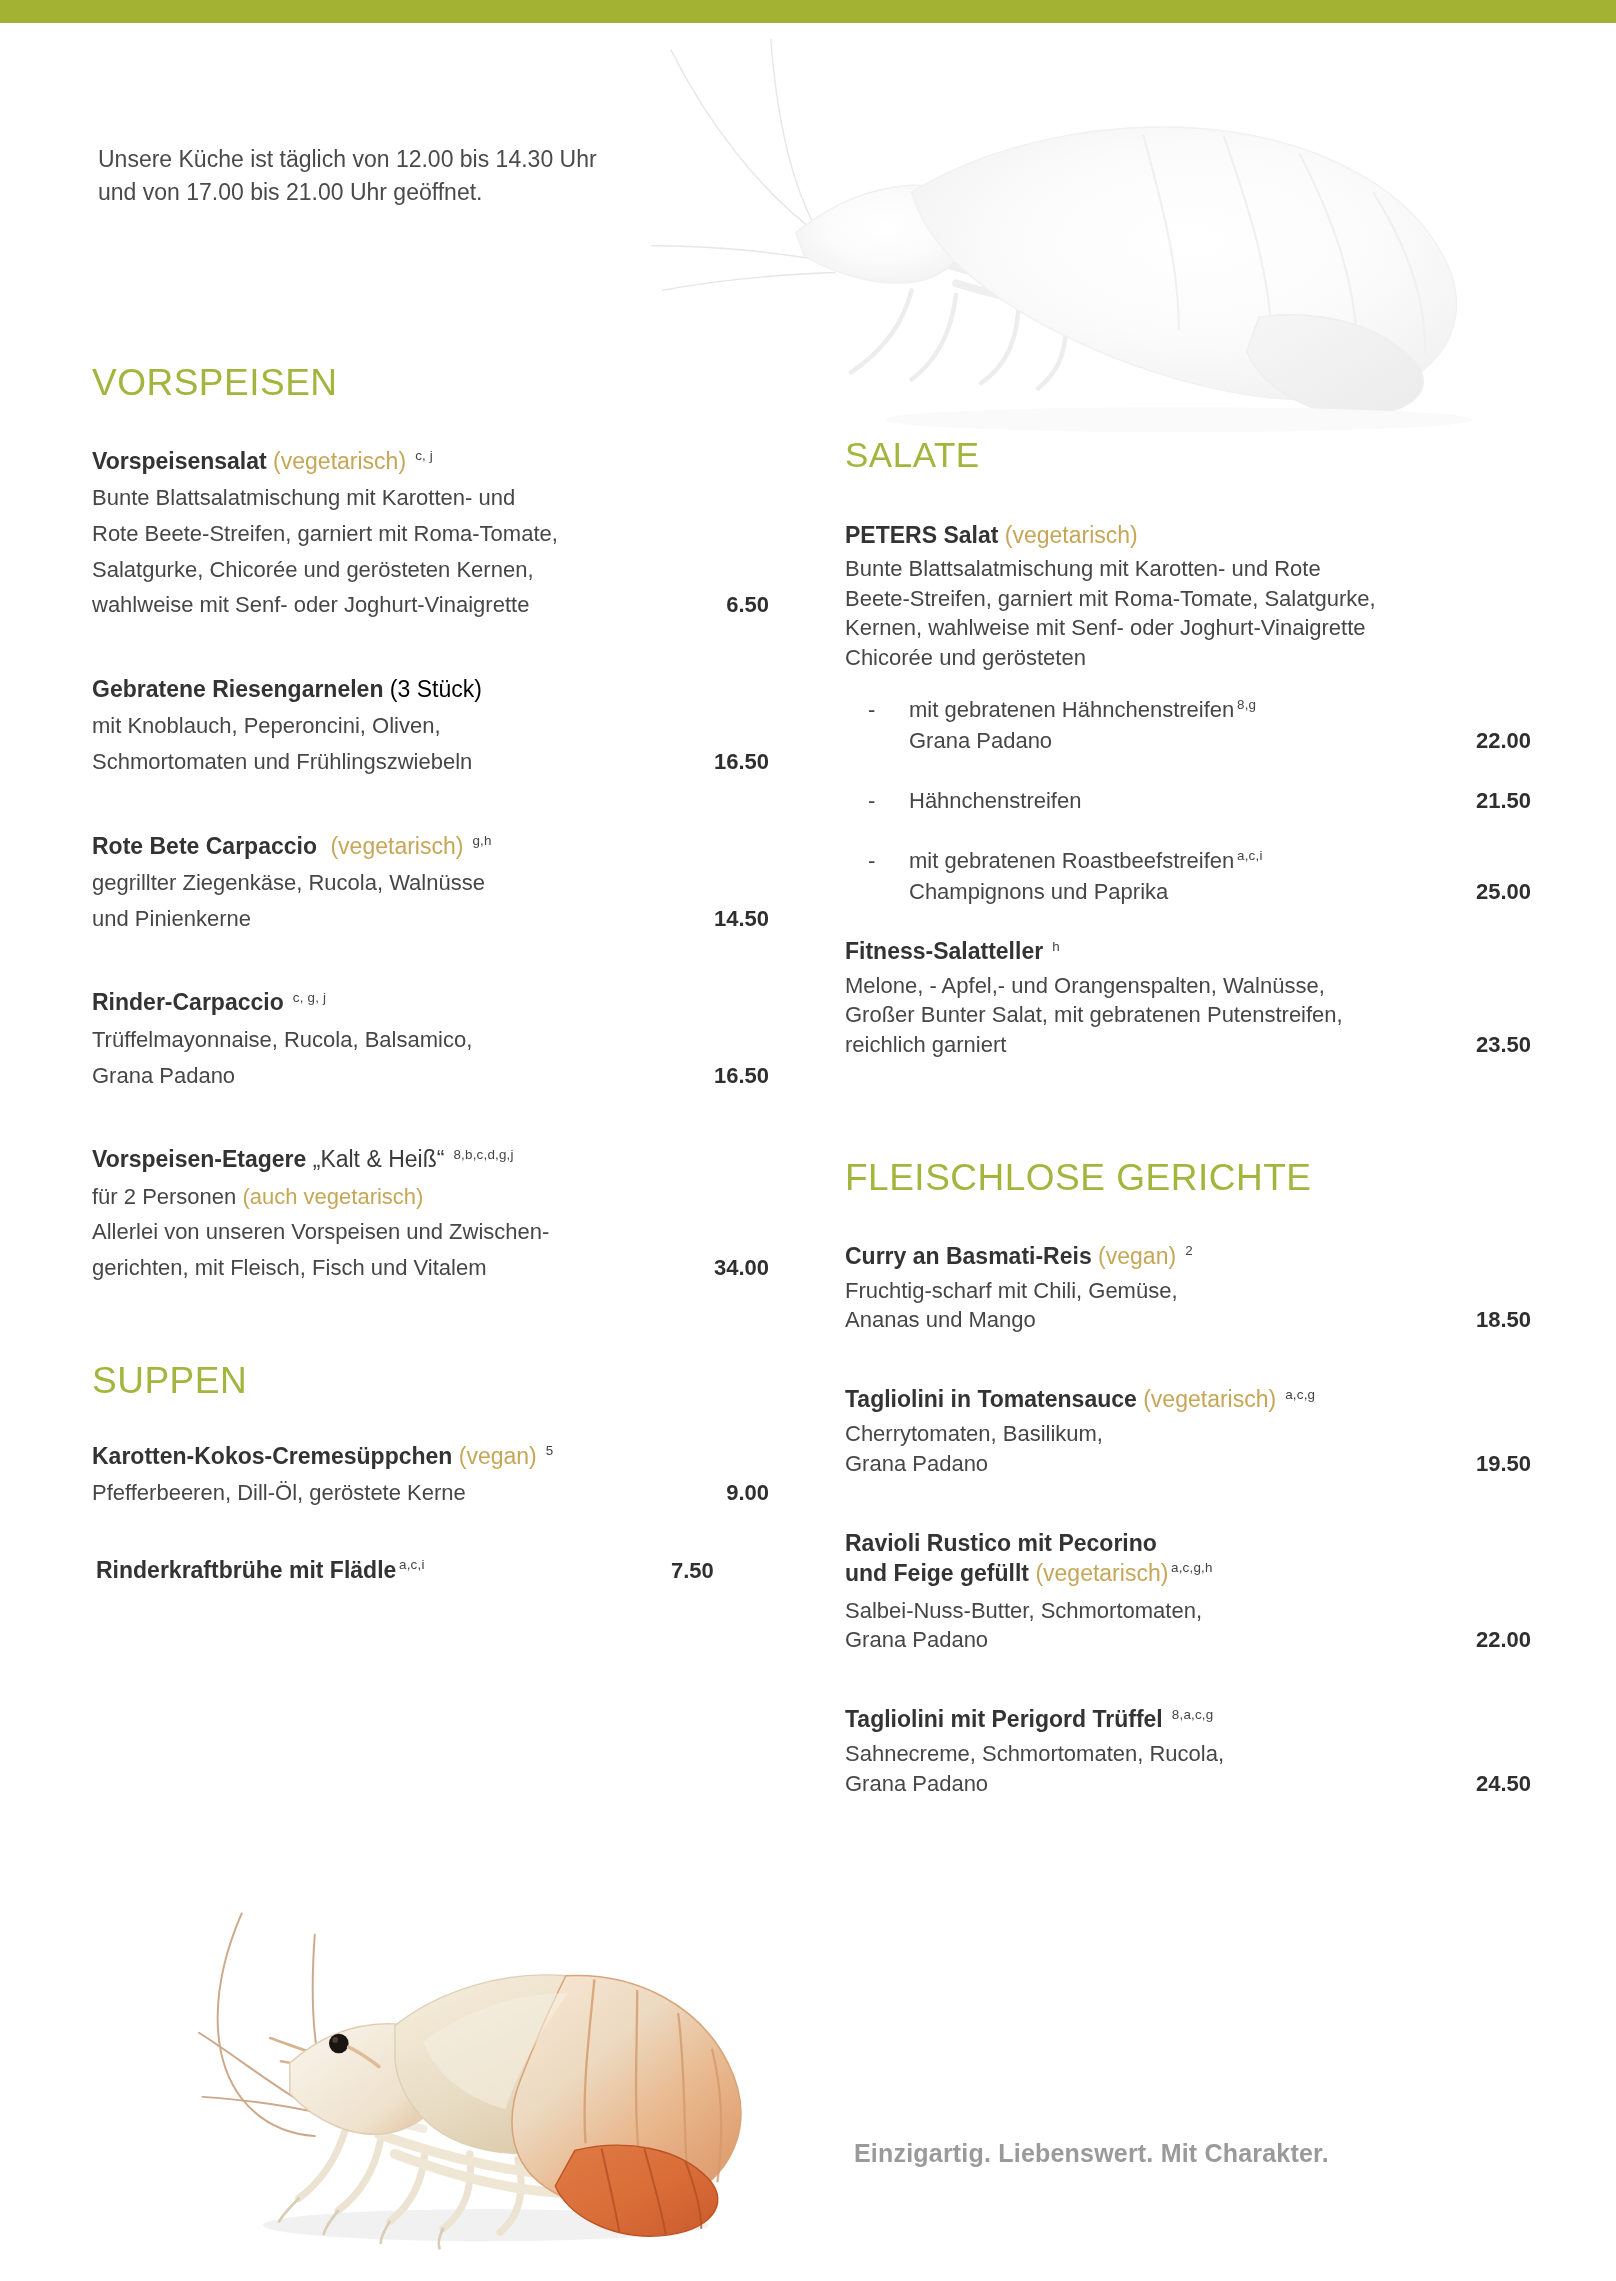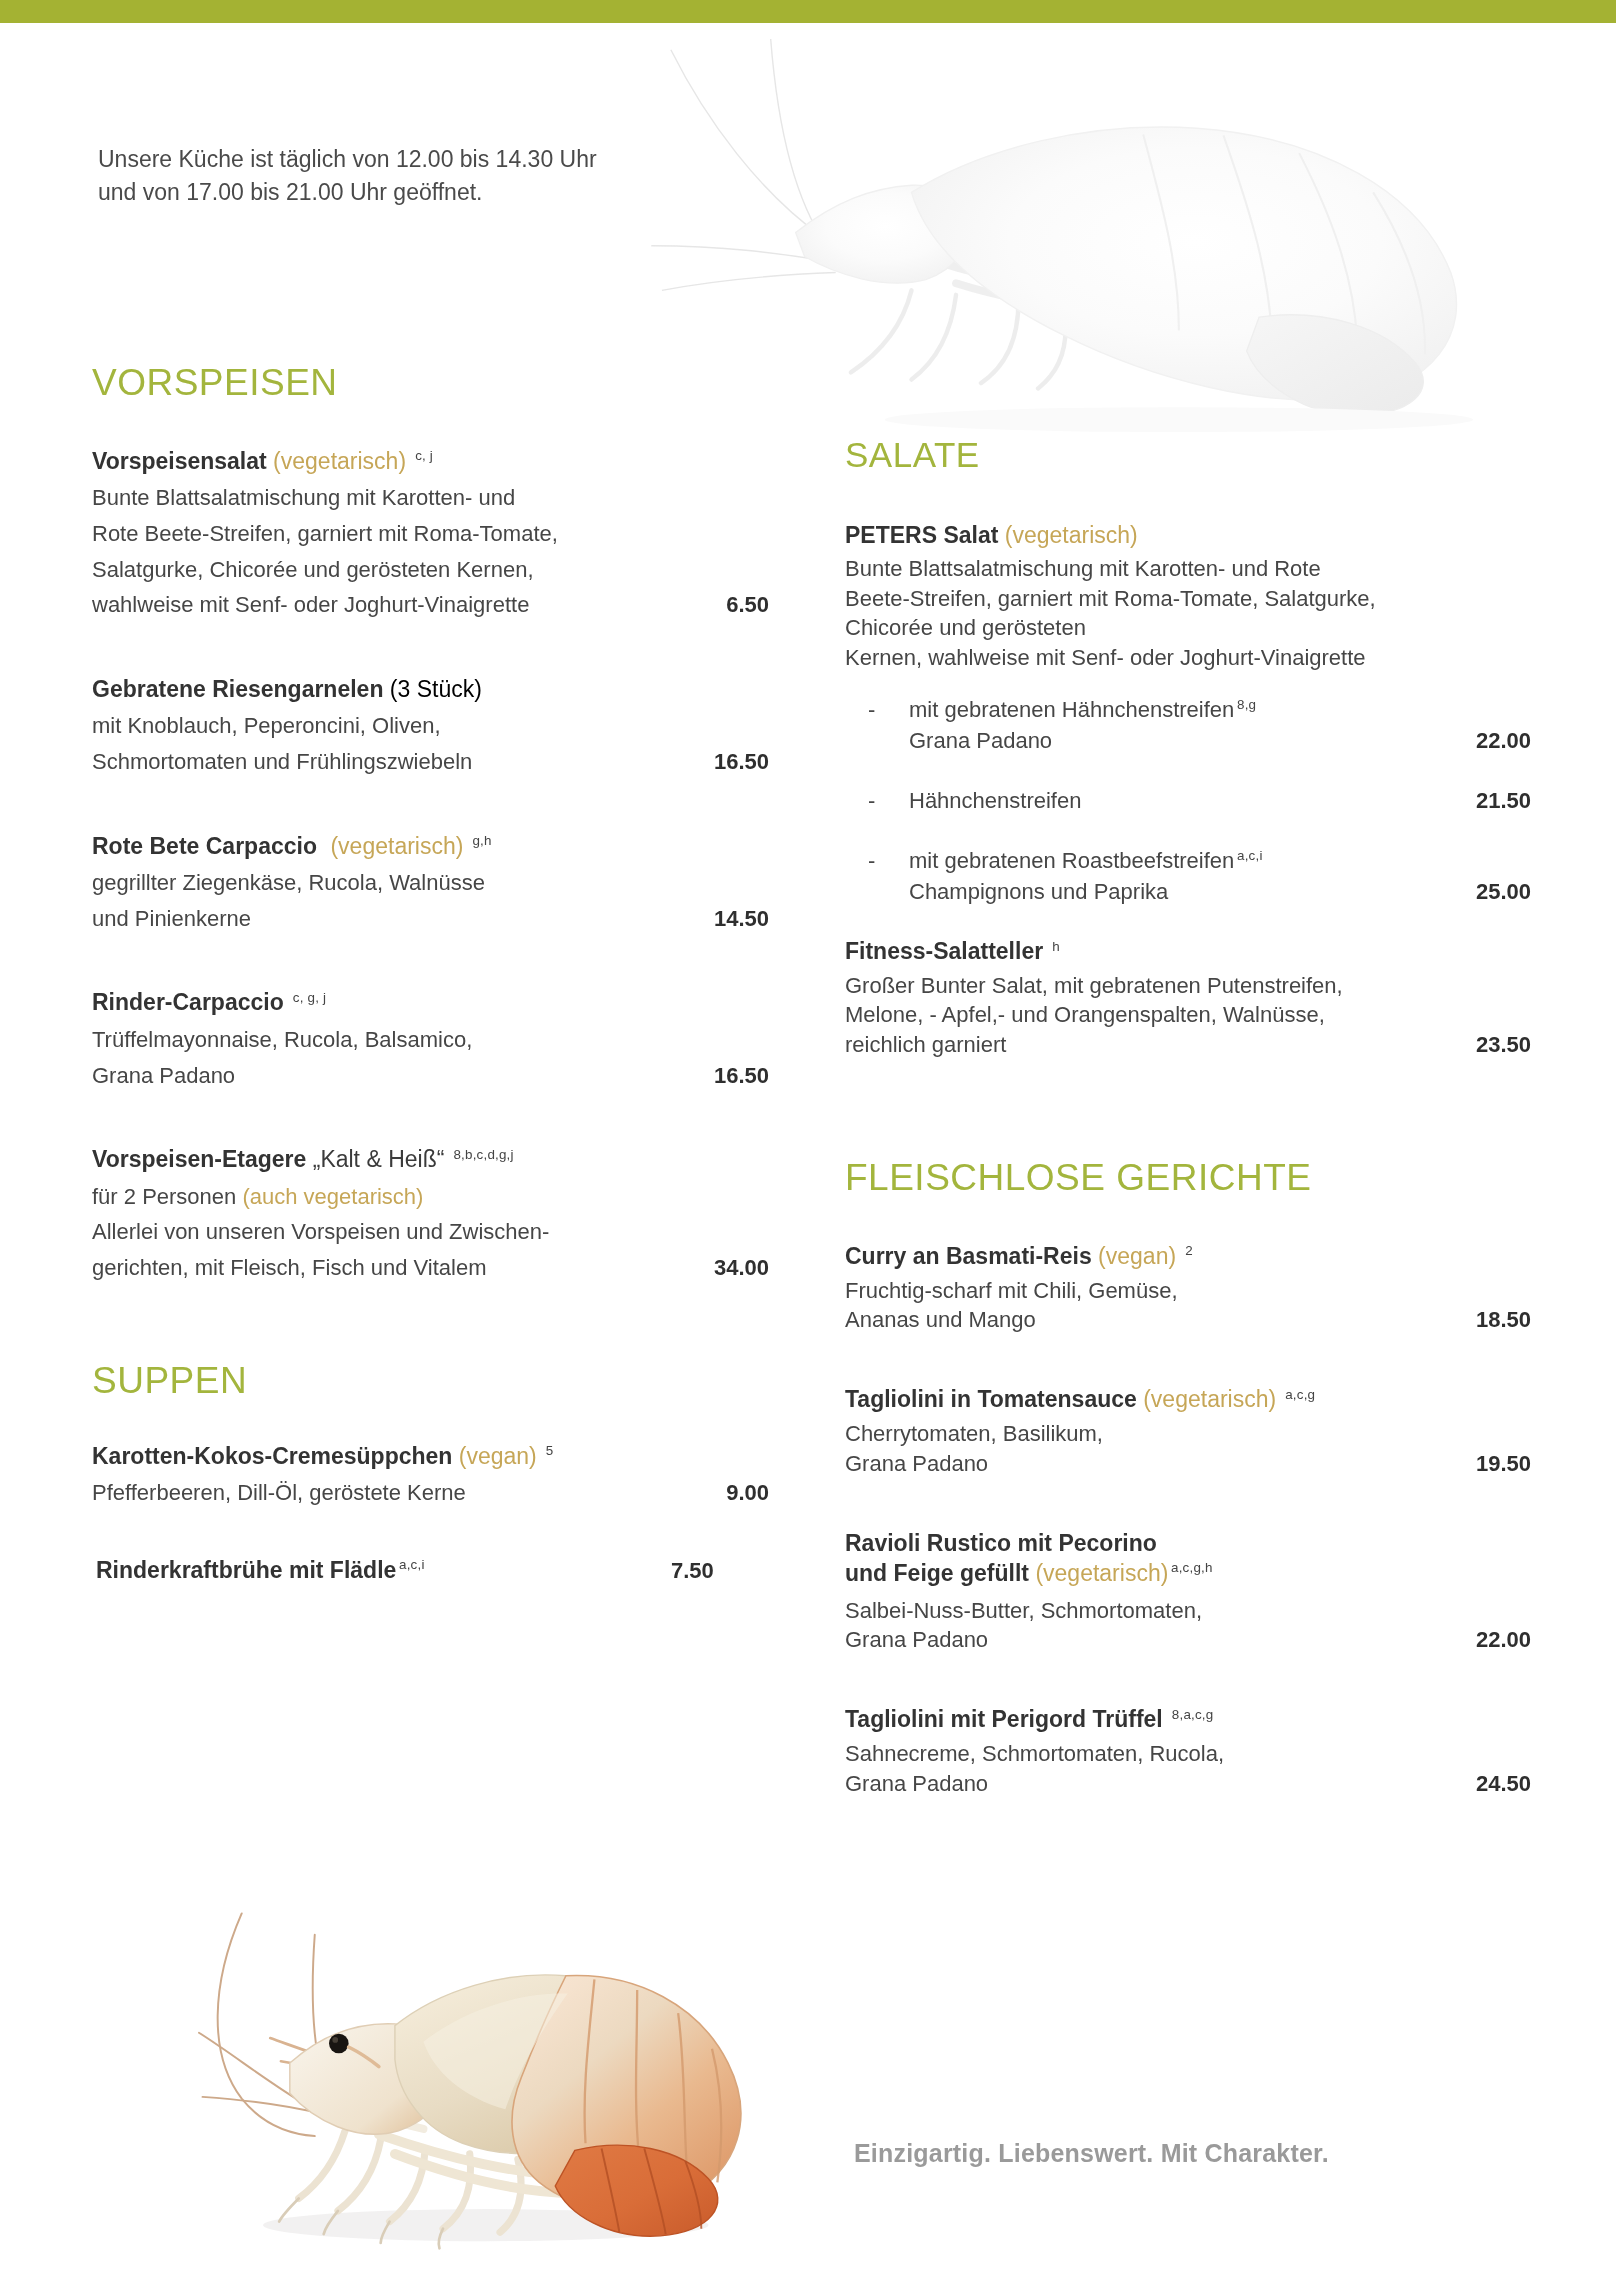--- a/index.html
+++ b/index.html
@@ -291,22 +291,22 @@
   <h2 class="section-head salate">SALATE</h2>
 
   <div class="item" style="margin-bottom:0;">
     <div class="title">
       <span>PETERS Salat</span>
       <span class="veg">(vegetarisch)</span>
     </div>
     <div class="desc" style="line-height:1.34;">
       <div>Bunte Blattsalatmischung mit Karotten- und Rote</div>
       <div>Beete-Streifen, garniert mit Roma-Tomate, Salatgurke,</div>
+      <div>Kernen, wahlweise mit Senf- oder Joghurt-Vinaigrette</div>
       <div>Chicorée und gerösteten</div>
-      <div>Kernen, wahlweise mit Senf- oder Joghurt-Vinaigrette</div>
     </div>
   </div>
 
   <div class="variants">
 
     <div class="variant">
       <span class="dash">-</span>
       <span class="vbody">
         <span class="vline">
             <span class="vtxt"><span>mit gebratenen Hähnchenstreifen</span><sup class="alg">8,g</sup></span>
@@ -342,22 +342,22 @@
     </div>
 
   </div>
 
   <div class="item" style="margin-top:9px;">
     <div class="title">
       <span>Fitness-Salatteller</span>
       <sup class="alg">h</sup>
     </div>
     <div class="desc" style="line-height:1.34;">
+      <div>Melone, - Apfel,- und Orangenspalten, Walnüsse,</div>
       <div>Großer Bunter Salat, mit gebratenen Putenstreifen,</div>
-      <div>Melone, - Apfel,- und Orangenspalten, Walnüsse,</div>
       <div class="desc-row">
         <span class="txt">reichlich garniert</span>
         <span class="price">23.50</span>
       </div>
     </div>
   </div>
 
   <h2 class="section-head" style="margin-top:100px;margin-bottom:46px;">FLEISCHLOSE GERICHTE</h2>
 
   <div class="item">

